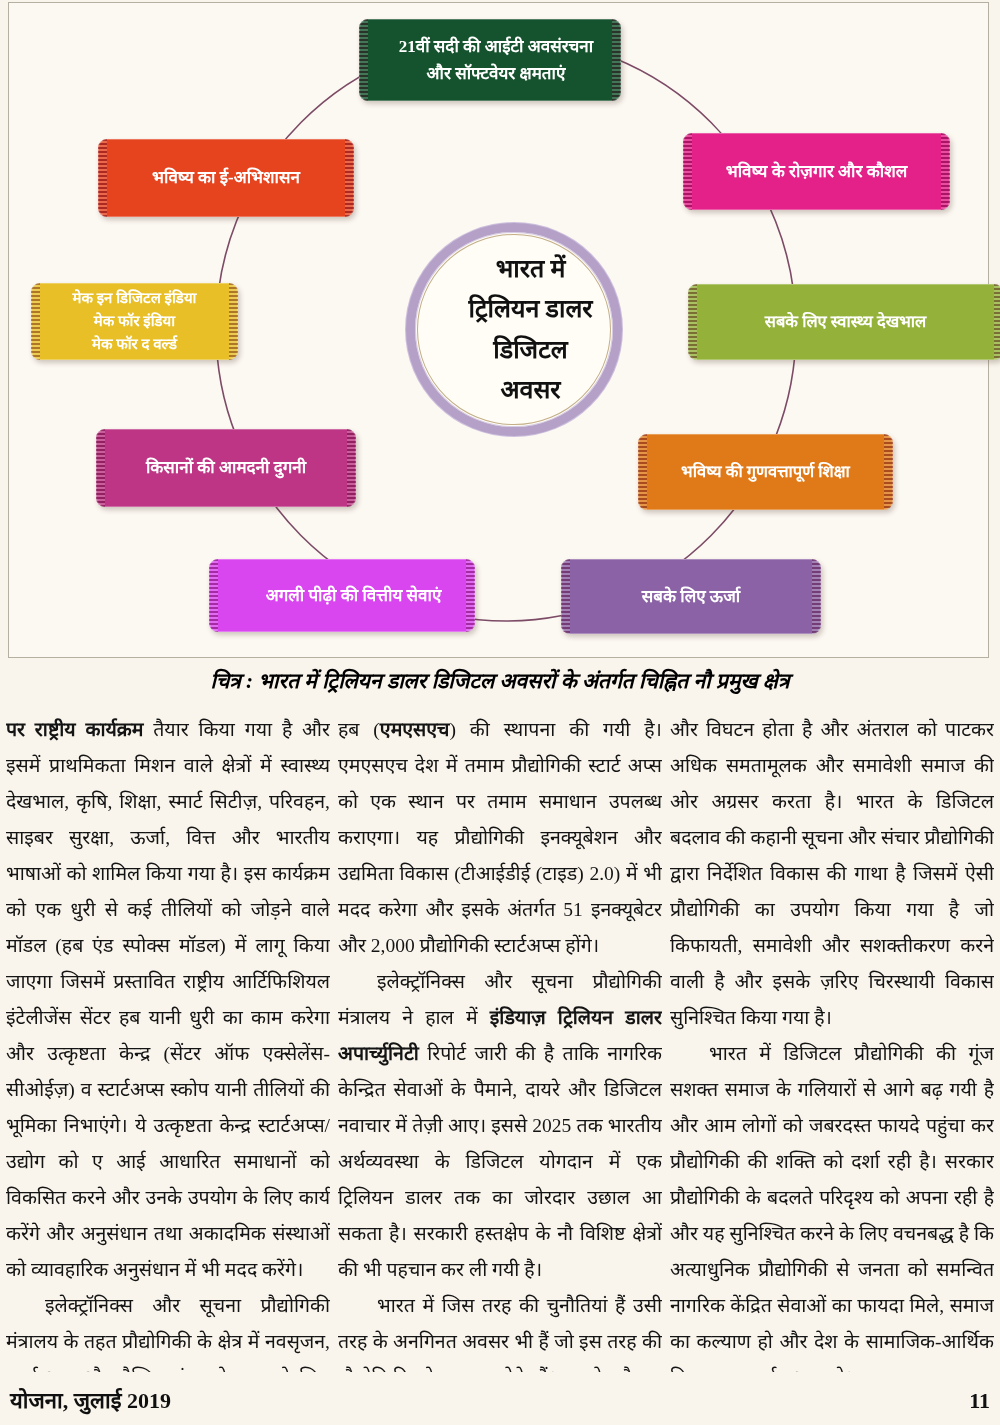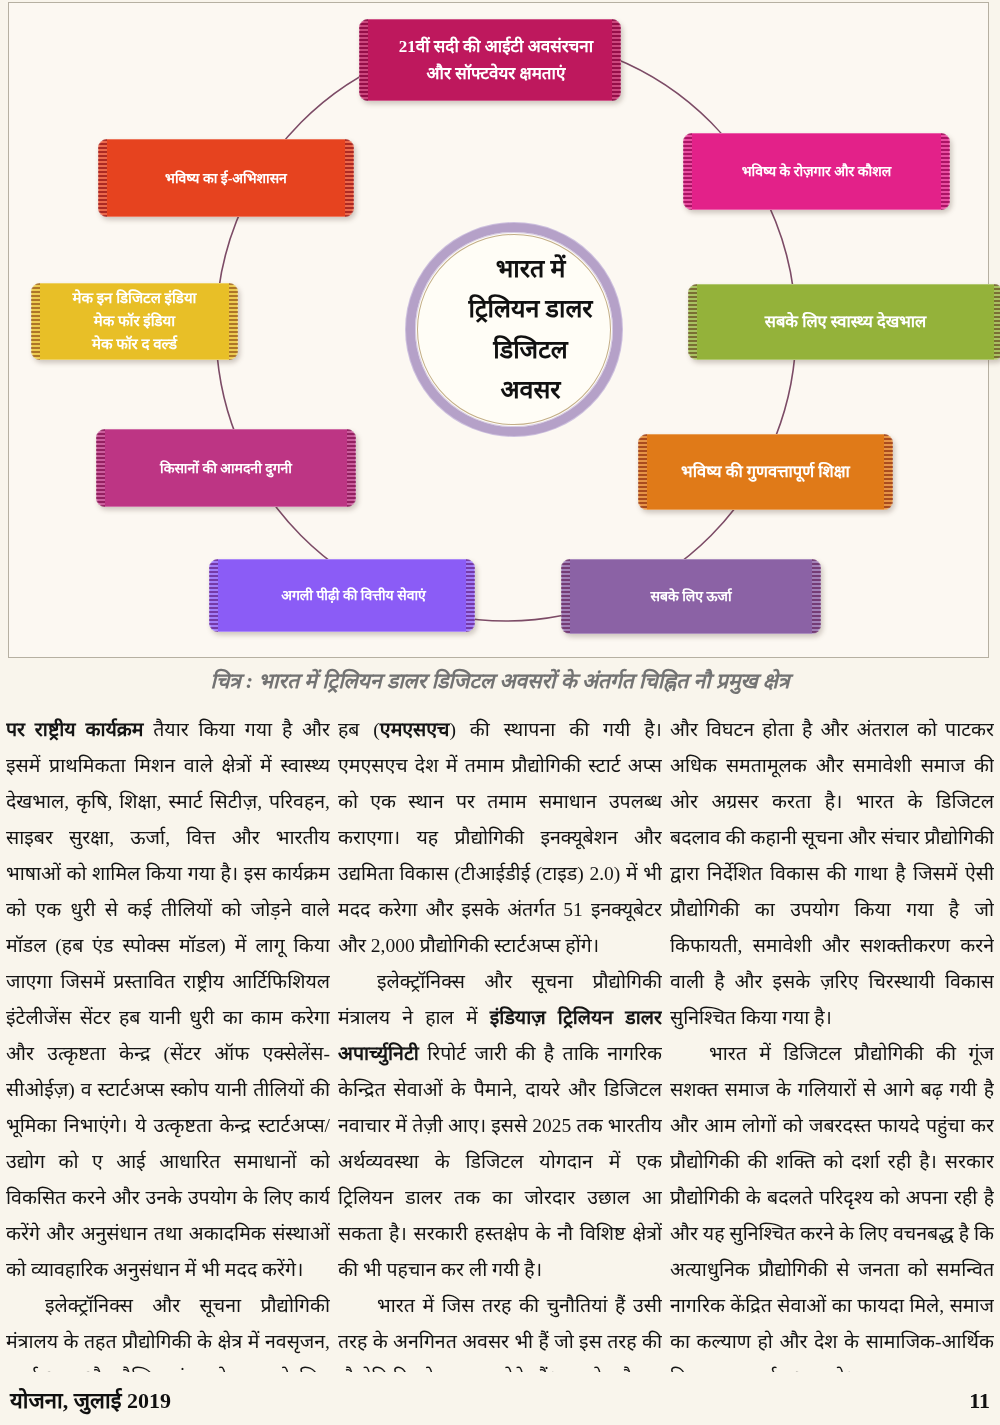--- a/index.html
+++ b/index.html
@@ -12,21 +12,21 @@
          border:1px solid #b6b0a2;background:#fcf8f2;box-sizing:border-box;}
   .panel svg{position:absolute;left:0;top:0;}
 
   .node{position:absolute;border-radius:9px;display:flex;align-items:center;justify-content:center;
         text-align:center;color:#ffffff;font-weight:bold;padding:4px 16px;box-sizing:border-box;
         box-shadow:2px 3px 5px rgba(70,50,40,.25), inset 0 0 0 1px rgba(255,255,255,.28);}
   .node::before{content:"";position:absolute;inset:0;border-radius:9px;pointer-events:none;
         background:
           repeating-linear-gradient(180deg, rgba(80,0,40,.38) 0 2px, rgba(255,255,255,.20) 2px 4px) left center / 9px 100% no-repeat,
           repeating-linear-gradient(180deg, rgba(80,0,40,.38) 0 2px, rgba(255,255,255,.20) 2px 4px) right center / 9px 100% no-repeat;}
-  .node-label{white-space:pre-line;line-height:1.5;font-size:14px;position:relative;z-index:1;}
+  .node-label{white-space:pre-line;line-height:1.5;font-size:17px;position:relative;z-index:1;}
 
   .n0{left:350px;top:16px;width:262px;height:82px;}
   .n0 .node-label{font-size:17px;line-height:1.6;}
   .n1{left:89px;top:136px;width:256px;height:78px;}
   .n2{left:637px;top:130px;width:267px;height:77px;margin-left:37px;}
   .n3{left:22px;top:280px;width:207px;height:77px;}
   .n3 .node-label{font-size:15px;line-height:1.55;}
   .n4{left:679px;top:281px;width:315px;height:76px;}
   .n4 .node-label{font-size:16.5px;}
   .n5{left:87px;top:426px;width:260px;height:78px;}
@@ -37,21 +37,21 @@
 
   .center-ring{position:absolute;left:397px;top:220px;width:216px;height:213px;border-radius:50%;
         border:9px solid #b5a1c8;background:#fffdf6;box-sizing:border-box;
         box-shadow:0 0 0 1px #cdc0de, inset 0 0 0 1px #d8cde6;}
   .center-inner{position:absolute;inset:2px;border:1px solid #c3ae87;border-radius:50%;
         display:flex;align-items:center;justify-content:center;text-align:center;}
   .center-label{white-space:pre-line;font-weight:bold;font-size:25px;line-height:1.62;color:#111;margin-left:33px;}
 
   
   .caption{position:absolute;left:0;top:666px;width:100%;text-align:center;
-           font-weight:bold;font-style:italic;font-size:21px;color:#737373;}
+           font-weight:bold;font-style:italic;font-size:21px;color:#000000;}
 
   
   .columns{position:absolute;left:0;top:712px;width:100%;display:flex;gap:8px;
            padding:0 6px;box-sizing:border-box;}
   .col{flex:1;height:660px;overflow:hidden;color:#141414;}
   .col p{margin:0;font-size:19.5px;line-height:36px;text-align:justify;}
   .col p.indent{text-indent:2em;}
 
   
   .footer{position:absolute;left:10px;right:10px;top:1384px;display:flex;
@@ -60,21 +60,21 @@
 </head>
 <body>
 
 <div class="page">
 
   <div class="panel">
     <svg width="981" height="656" viewBox="0 0 981 656">
       <ellipse cx="497" cy="326" rx="290" ry="292" fill="none" stroke="#7c4b66" stroke-width="1.6"></ellipse>
     </svg>
 
-    <div class="node n0" style="background: #be185d; padding-left: 28px;">
+    <div class="node n0" style="background: #14532d; padding-left: 28px;">
       <span class="node-label">21वीं सदी की आईटी अवसंरचना
 और सॉफ्टवेयर क्षमताएं</span>
     </div>
     <div class="node n1" style="background: rgb(230, 67, 31);">
       <span class="node-label">भविष्य का ई-अभिशासन</span>
     </div>
     <div class="node n2" style="background: rgb(227, 33, 137);">
       <span class="node-label">भविष्य के रोज़गार और कौशल</span>
     </div>
     <div class="node n3" style="background: rgb(232, 191, 39);">
@@ -84,21 +84,21 @@
     </div>
     <div class="node n4" style="background: rgb(148, 178, 58);">
       <span class="node-label">सबके लिए स्वास्थ्य देखभाल</span>
     </div>
     <div class="node n5" style="background: rgb(189, 53, 132);">
       <span class="node-label">किसानों की आमदनी दुगनी</span>
     </div>
     <div class="node n6" style="background: rgb(224, 122, 24);">
       <span class="node-label">भविष्य की गुणवत्तापूर्ण शिक्षा</span>
     </div>
-    <div class="node n7" style="background: #8b5cf6; padding-left: 39px;">
+    <div class="node n7" style="background: #d946ef; padding-left: 39px;">
       <span class="node-label">अगली पीढ़ी की वित्तीय सेवाएं</span>
     </div>
     <div class="node n8" style="background: rgb(139, 98, 165);">
       <span class="node-label">सबके लिए ऊर्जा</span>
     </div>
 
     <div class="center-ring">
       <div class="center-inner">
         <span class="center-label">भारत में
 ट्रिलियन डालर

